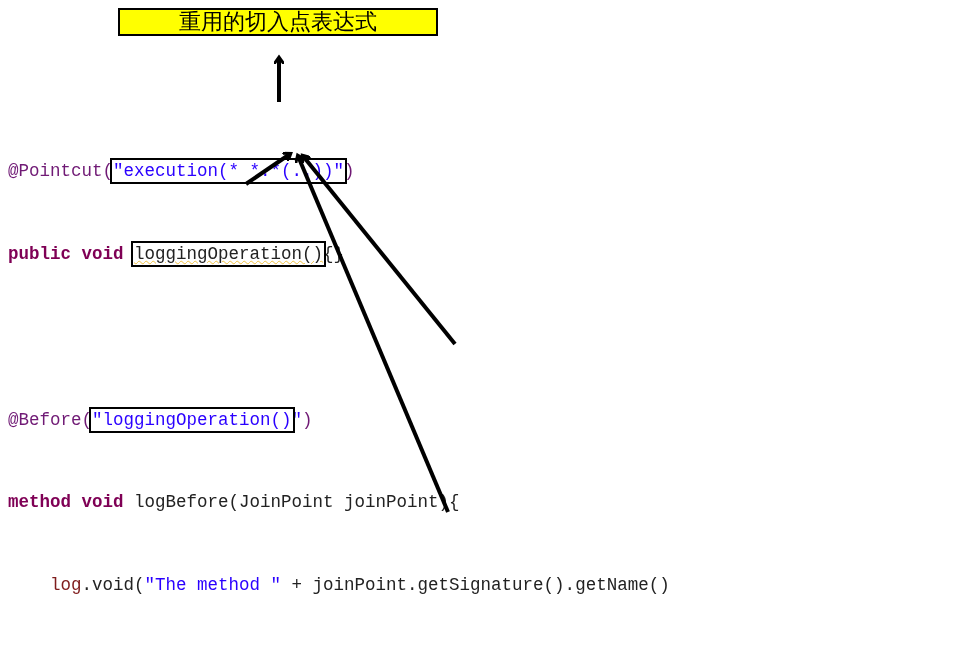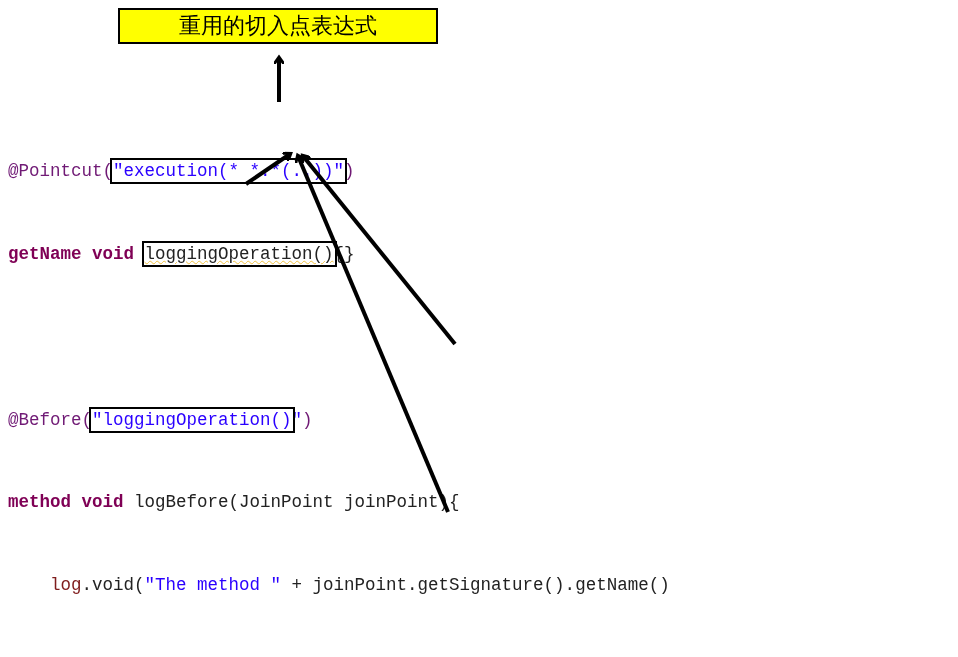--- a/index.html
+++ b/index.html
@@ -1,18 +1,18 @@
 <!DOCTYPE html>
 <html><head>
 <meta charset="utf-8">
 <style>
   html, body { margin:0; padding:0; background:#ffffff; }
   body { width:958px; height:657px; position:relative; overflow:hidden; font-family:"Liberation Mono", "DejaVu Sans Mono", monospace; }
   .title-box {
-    position:absolute; left:118px; top:8px; width:320px; height:36px;
+    position:absolute; left:118px; top:8px; width:320px; height:28px;
     background:#ffff00; border:2px solid #000; box-sizing:border-box;
     display:flex; align-items:center; justify-content:center;
     font-family:"DejaVu Sans", sans-serif; font-size:22px; color:#000;
   }
   .code { position:absolute; left:8px; top:103px; font-size:17.5px; line-height:27.6px; white-space:pre; color:#222; }
   .line { height:27.6px; }
   .ann { color:#701a75; }
   .kw { color:#7f0055; font-weight:bold; }
   .str { color:#2a00ff; }
   .fld { color:#7f1d1d; }
@@ -20,21 +20,21 @@
   .uline { text-decoration: underline wavy #f0c040; text-decoration-thickness:1px; }
   svg.arrows { position:absolute; left:0; top:0; pointer-events:none; }
 </style>
 </head>
 <body>
 
 <div class="title-box">重用的切入点表达式</div>
 
 <div class="code">
   <div class="line"><span class="ann">@Pointcut(</span><span class="str hl">"execution(* *.*(..))"</span><span class="ann">)</span></div>
-  <div class="line"><span class="kw">getName void </span><span class="hl uline">loggingOperation()</span><span>{}</span></div>
+  <div class="line"><span class="kw">public void </span><span class="hl uline">loggingOperation()</span><span>{}</span></div>
   <div class="line"></div>
   <div class="line"><span class="ann">@Before(</span><span class="str hl"><span>"</span><span>loggingOperation()</span></span><span class="str">"</span><span class="ann">)</span></div>
   <div class="line"><span class="kw">method void </span><span>logBefore(JoinPoint joinPoint){</span></div>
   <div class="line"><span>    </span><span class="fld">log</span><span>.void(</span><span class="str">"The method "</span><span> + joinPoint.getSignature().getName()</span></div>
   <div class="line"></div>
   
   
   
   
   

